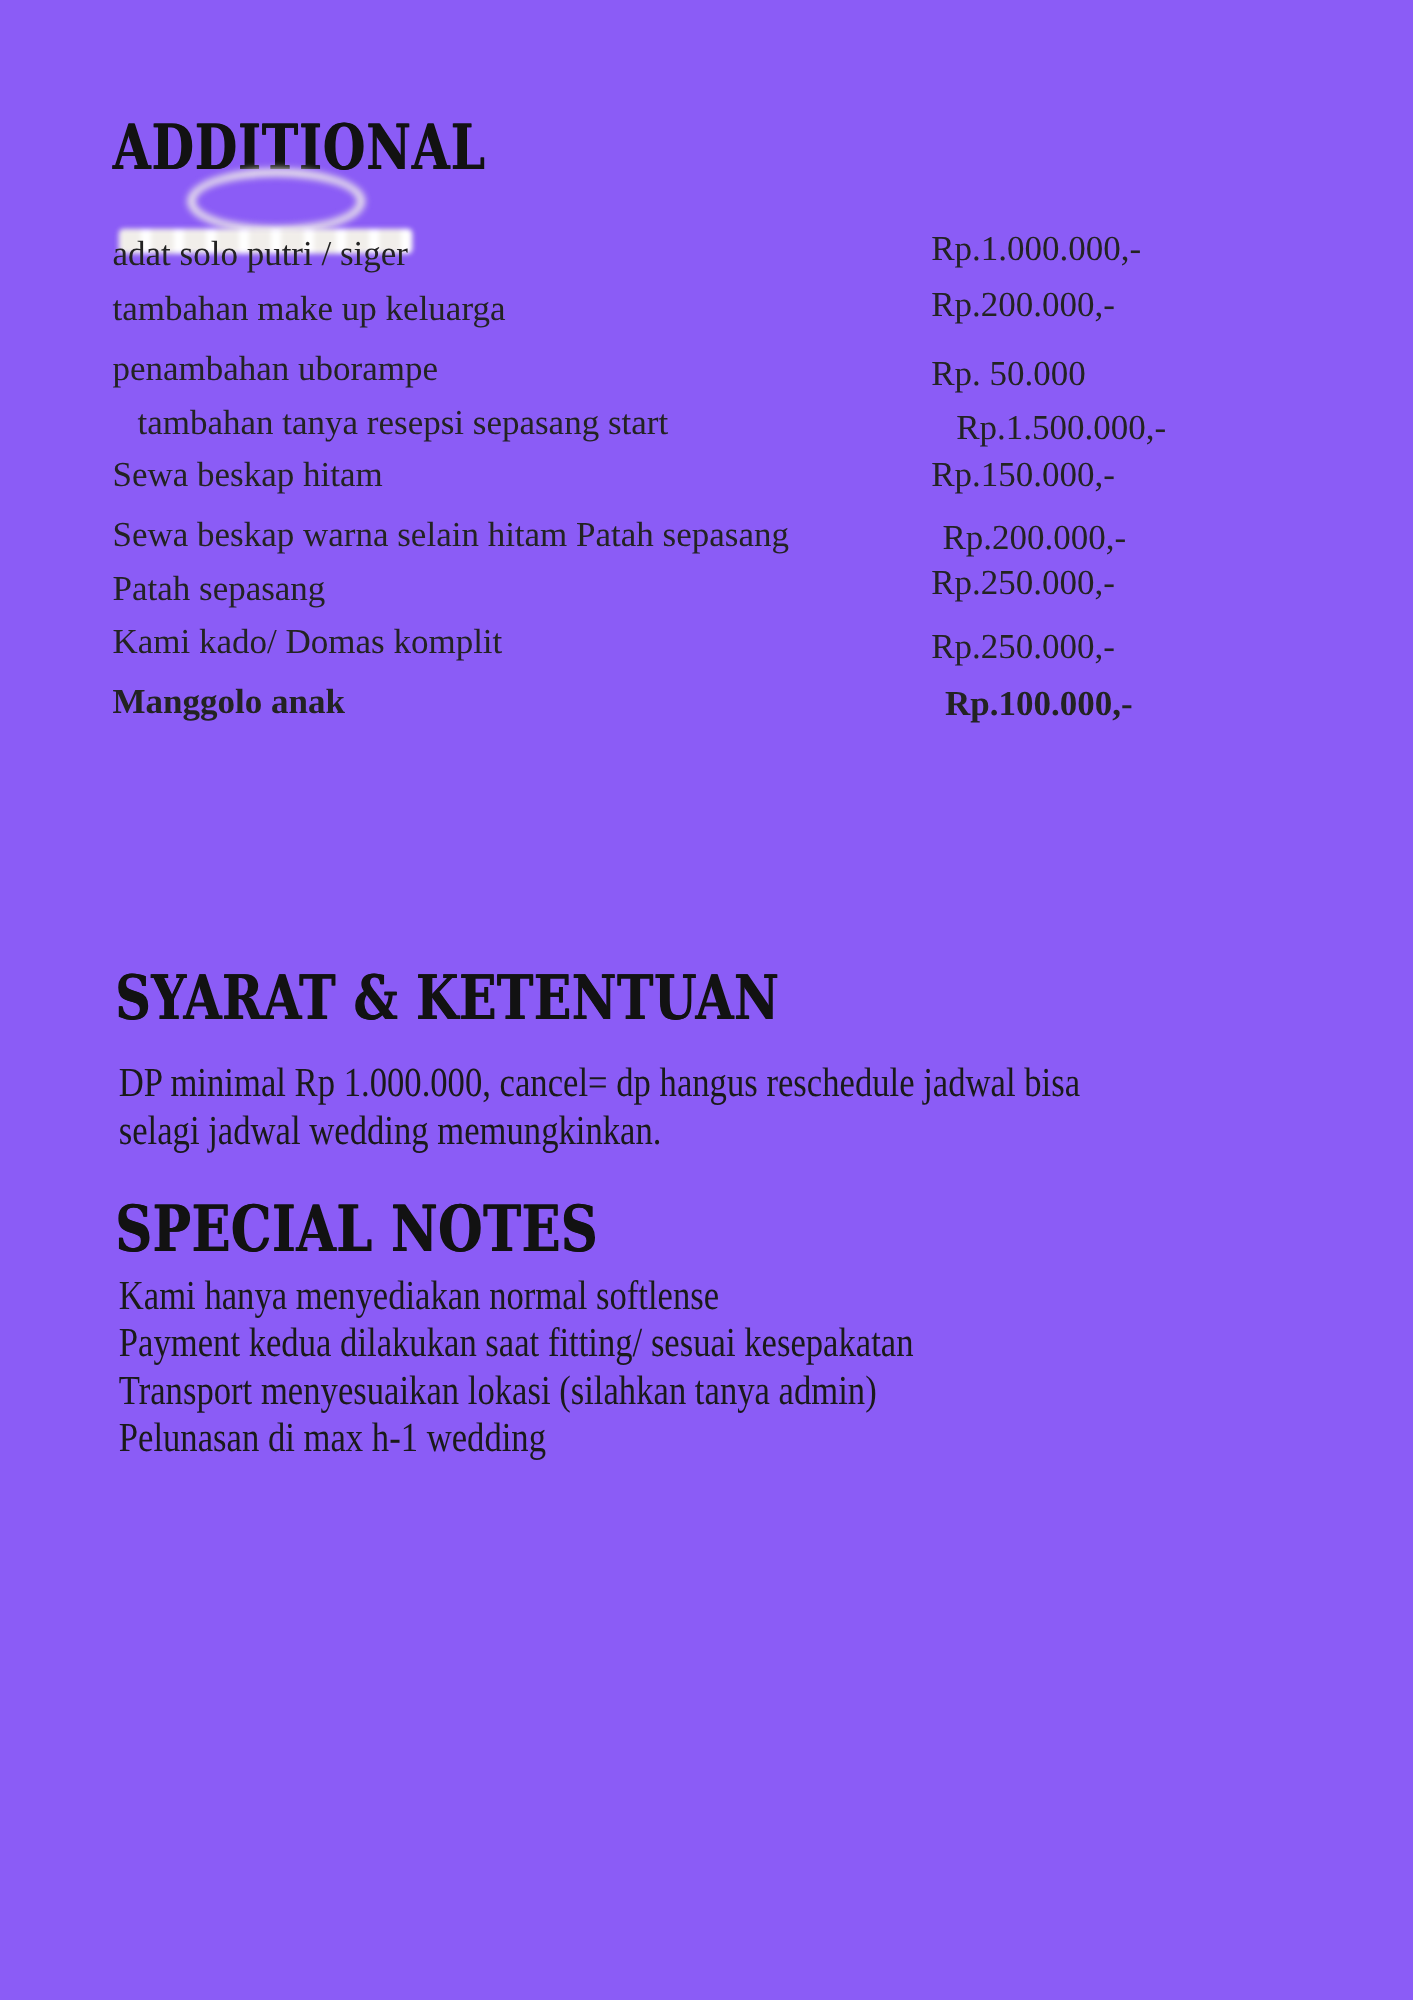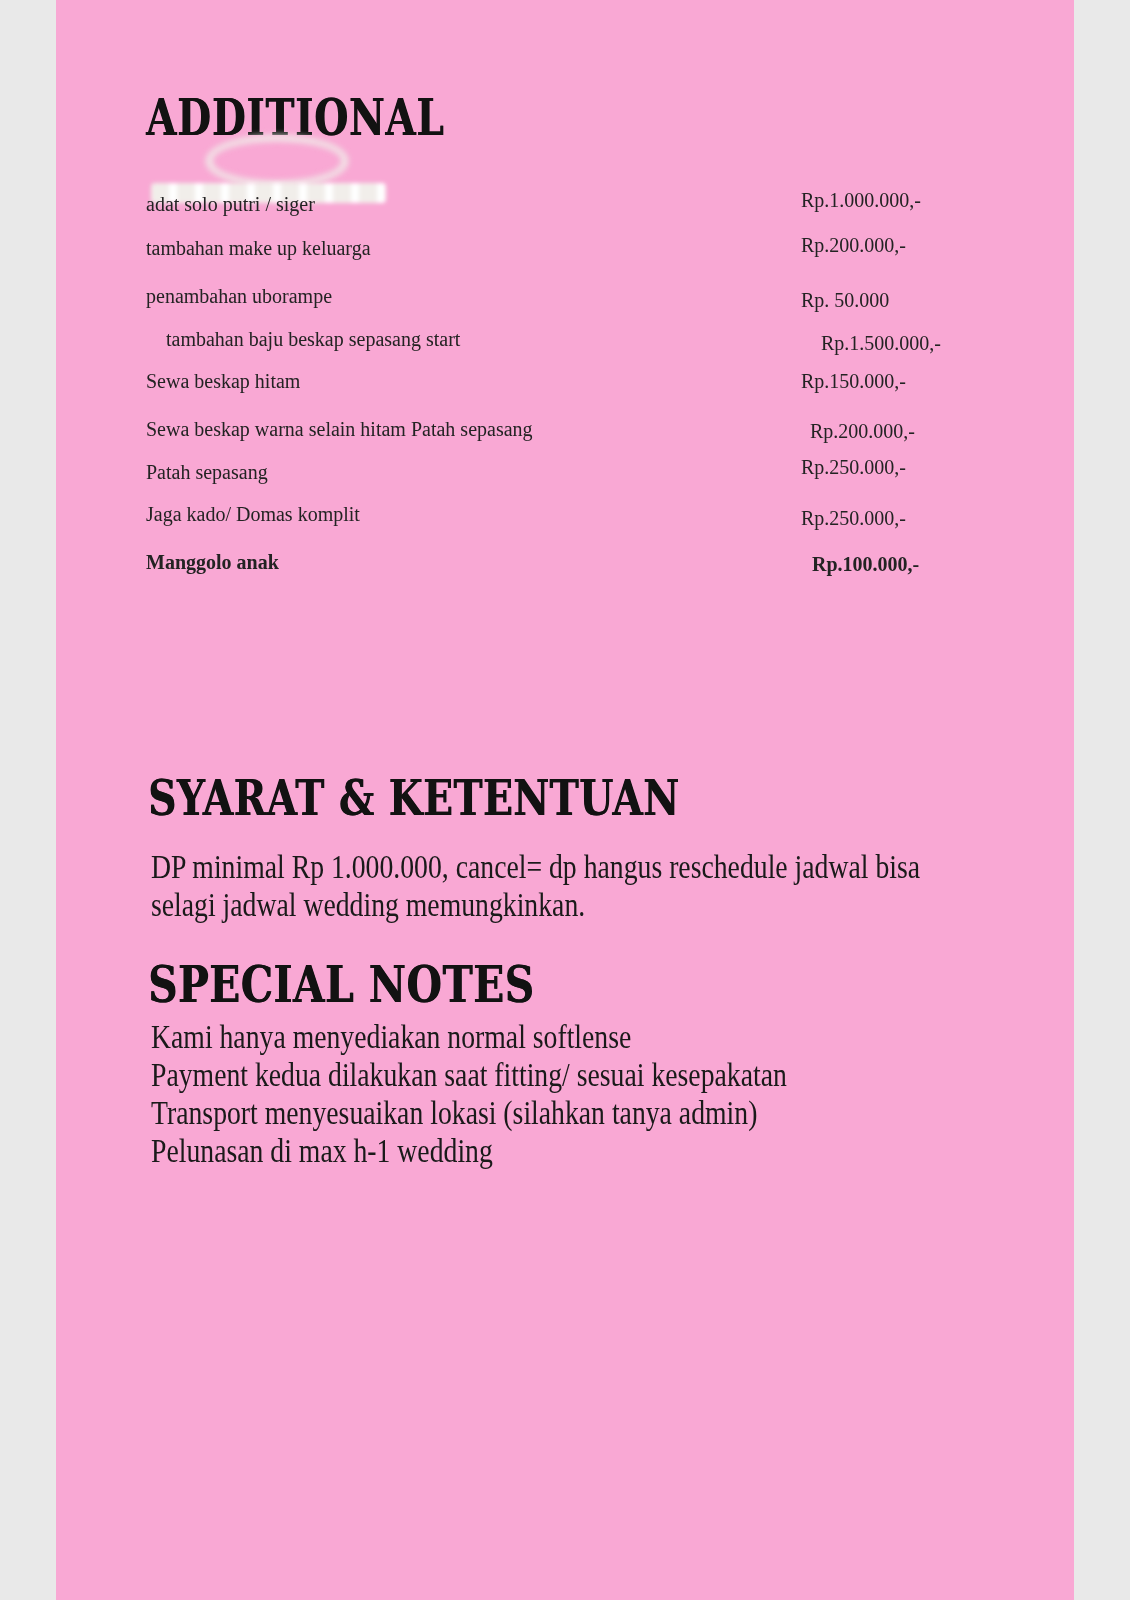--- a/index.html
+++ b/index.html
@@ -1,21 +1,21 @@
 <!DOCTYPE html>
 <html><head>
 <meta charset="utf-8">
 <style>
   html,body { margin:0; padding:0; background:#e9e9e9; }
   .page {
     position: relative;
-    width: 1018px;
+    width: 1130px;
     height: 1600px;
     margin: 0 auto;
-    background: #f9a8d4;
+    background: #8b5cf6;
     color: #222;
     font-family: "Liberation Serif", serif;
     overflow: hidden;
   }
 
   
   .h-slab {
     position: absolute;
     margin: 0;
     font-family: "DejaVu Serif", "Liberation Serif", serif;
@@ -35,21 +35,21 @@
     position: absolute; left: 55px; top: 0; width: 130px; height: 40px;
     border: 6px solid #f0ede9; border-radius: 50%; filter: blur(3px);
   }
   .watermark .wm-b {
     position: absolute; left: 0; top: 48px; width: 235px; height: 20px; border-radius: 4px;
     background: repeating-linear-gradient(90deg, #f1eeea 0 18px, #ffffff 18px 26px);
     filter: blur(2px);
   }
 
   
-  #price-list { position: absolute; left: 90px; top: 190px; width: 970px; font-size: 20px; color: #232323; }
+  #price-list { position: absolute; left: 90px; top: 190px; width: 970px; font-size: 28px; color: #232323; }
   .row { position: relative; height: 28px; line-height: 28px; }
   .row .item  { position: absolute; left: 0;     white-space: nowrap; }
   .row .price { position: absolute; left: 655px; white-space: nowrap; }
   .row:nth-child(2)  { margin-top: 16px; }
   .row:nth-child(3)  { margin-top: 20px; }
   .row:nth-child(4)  { margin-top: 15px; margin-left: 20px; }
   .row:nth-child(5)  { margin-top: 14px; }
   .row:nth-child(6)  { margin-top: 20px; }
   .row:nth-child(7)  { margin-top: 15px; }
   .row:nth-child(8)  { margin-top: 14px; }
@@ -99,37 +99,37 @@
       </div>
       <div class="row">
         <span class="item">tambahan make up keluarga</span>
         <span class="price">Rp.200.000,-</span>
       </div>
       <div class="row">
         <span class="item">penambahan uborampe</span>
         <span class="price">Rp. 50.000</span>
       </div>
       <div class="row">
-        <span class="item">tambahan baju beskap sepasang start</span>
+        <span class="item">tambahan tanya resepsi sepasang start</span>
         <span class="price">Rp.1.500.000,-</span>
       </div>
       <div class="row">
         <span class="item">Sewa beskap hitam</span>
         <span class="price">Rp.150.000,-</span>
       </div>
       <div class="row">
         <span class="item">Sewa beskap warna selain hitam Patah sepasang</span>
         <span class="price">Rp.200.000,-</span>
       </div>
       <div class="row">
         <span class="item">Patah sepasang</span>
         <span class="price">Rp.250.000,-</span>
       </div>
       <div class="row">
-        <span class="item">Jaga kado/ Domas komplit</span>
+        <span class="item">Kami kado/ Domas komplit</span>
         <span class="price">Rp.250.000,-</span>
       </div>
       <div class="row">
         <span class="item">Manggolo anak</span>
         <span class="price">Rp.100.000,-</span>
       </div>
     </div>
 
   <h2 class="h-slab" id="h-terms">SYARAT &amp; KETENTUAN</h2>
 

